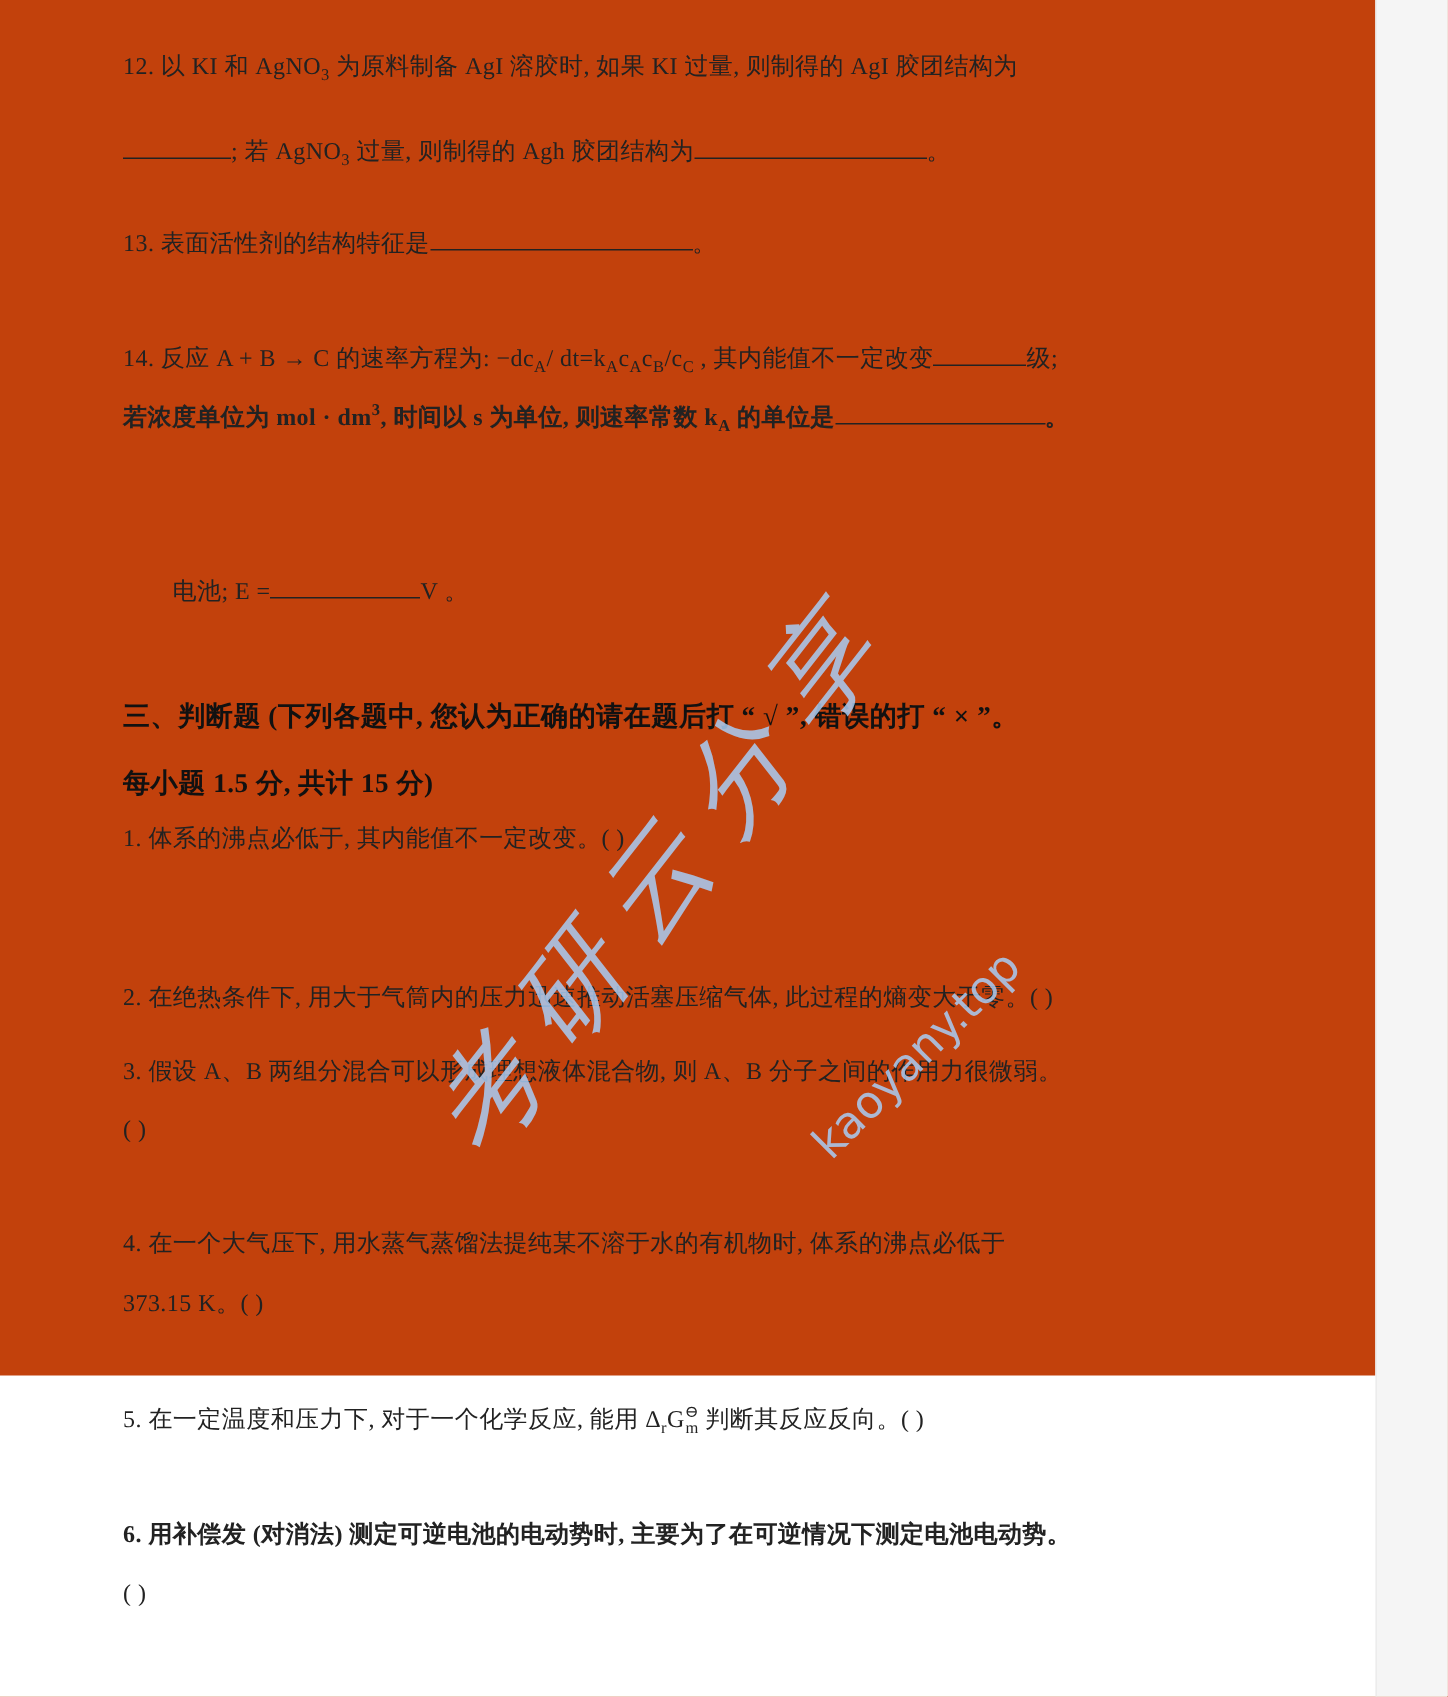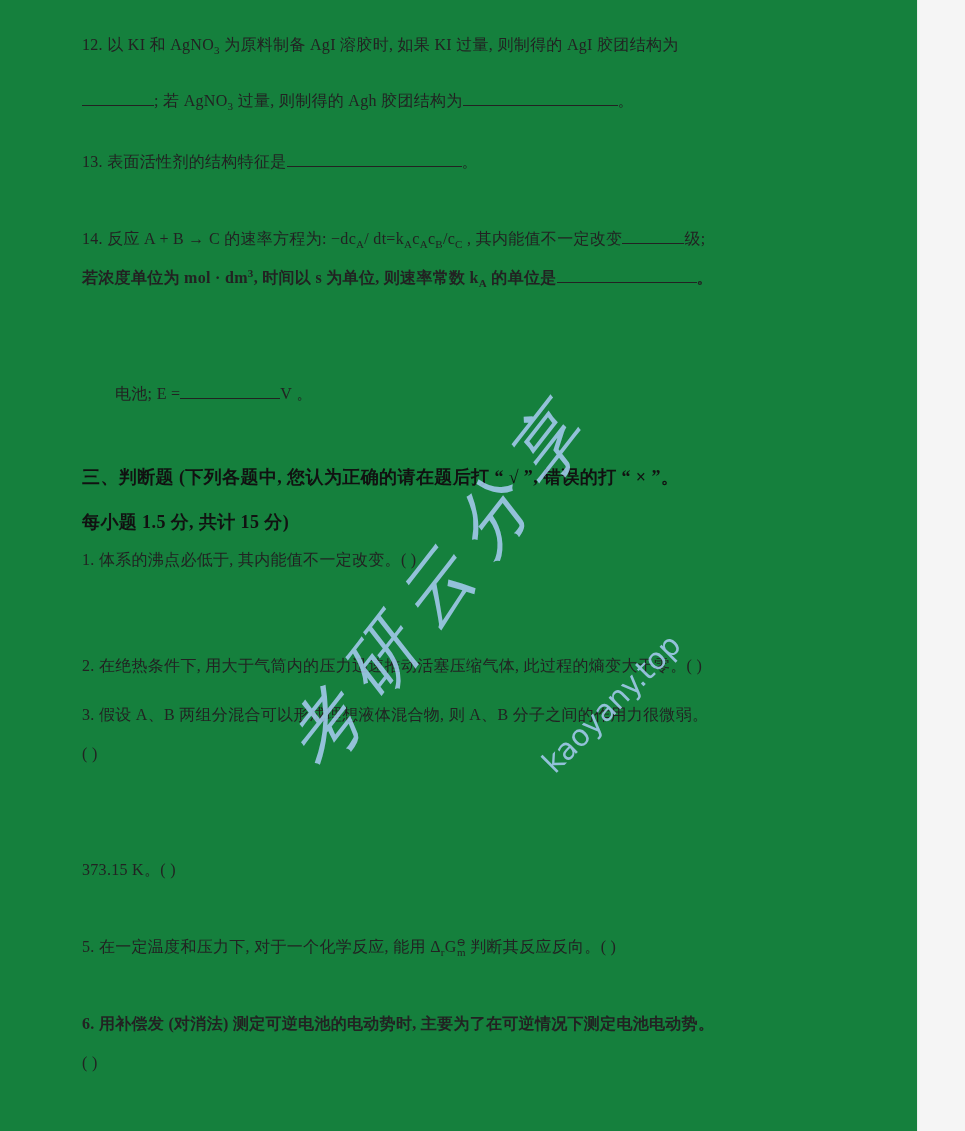--- a/index.html
+++ b/index.html
@@ -12,22 +12,22 @@
     }
     body {
       position: relative;
       font-family: "Liberation Serif", "DejaVu Serif", serif;
       color: #1a1a1a;
     }
     .page {
       position: absolute;
       left: 0; top: 0;
       width: 917px;
-      height: 1131px;
-      background: #15803d;
+      height: 917px;
+      background: #c2410c;
     }
     .side-panel {
       position: absolute;
       left: 917px; top: 0;
       width: 48px;
       height: 1131px;
       background: #f5f5f5;
       border-left: 1px solid #ececec;
     }
     .line {
@@ -128,20 +128,24 @@
     <span>2.</span>
     <span>在绝热条件下, 用大于气筒内的压力迅速推动活塞压缩气体, 此过程的熵变大于零。( )</span>
   </div>
 
   <div class="line" style="top:705px;">
     <span>3.</span>
     <span>假设 A、B 两组分混合可以形成理想液体混合物, 则 A、B 分子之间的作用力很微弱。</span>
   </div>
   <div class="line" style="top:744px;">( )</div>
 
+  <div class="line" style="top:820px;">
+    <span>4.</span>
+    <span>在一个大气压下, 用水蒸气蒸馏法提纯某不溶于水的有机物时, 体系的沸点必低于</span>
+  </div>
   <div class="line" style="top:860px;">373.15 K。( )</div>
 
   <div class="line" style="top:937px;">
     <span>5.</span>
     <span>在一定温度和压力下, 对于一个化学反应, 能用 </span><span><span>Δ</span><sub>r</sub><span>G</span><span class="stack"><sup>⊖</sup><sub style="margin-left:-9px;">m</sub></span></span><span> 判断其反应反向。( )</span>
   </div>
 
   <div class="line" style="top:1014px;font-weight:bold;">
     <span>6.</span>
     <span>用补偿发 (对消法) 测定可逆电池的电动势时, 主要为了在可逆情况下测定电池电动势。</span>

